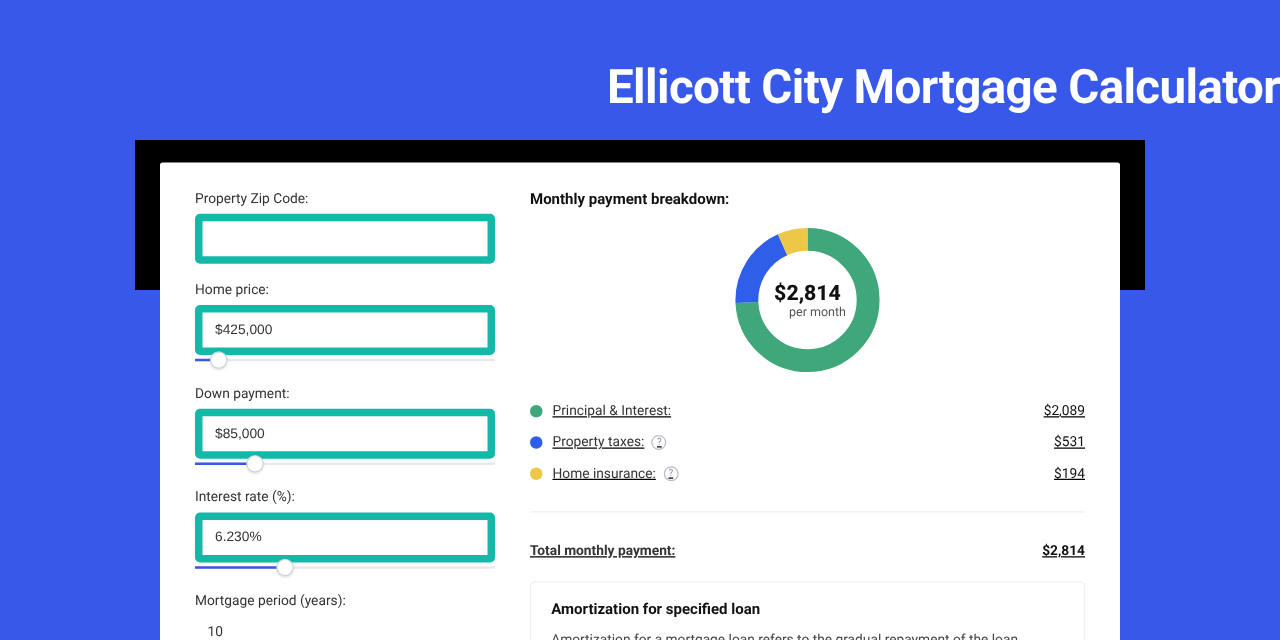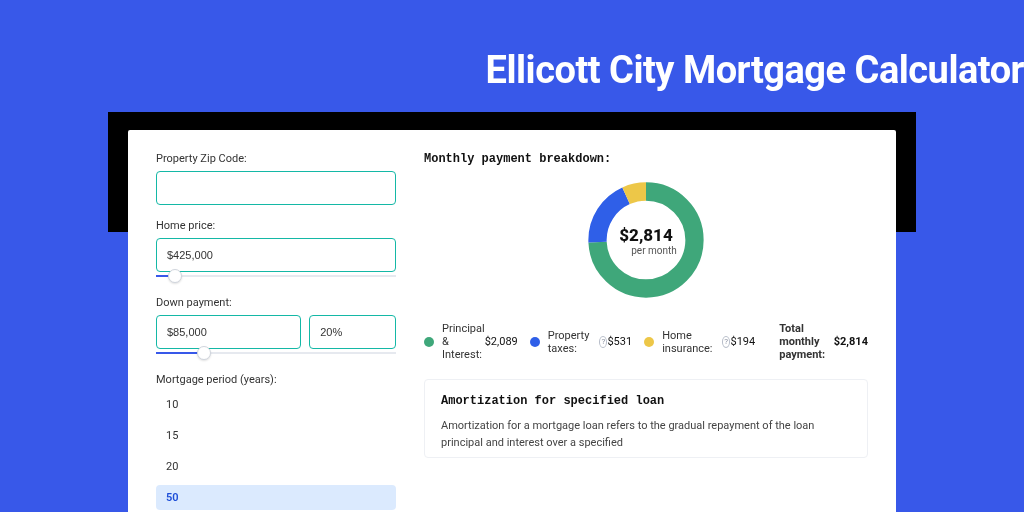--- a/index.html
+++ b/index.html
@@ -5,40 +5,40 @@
   * { box-sizing: border-box; margin: 0; padding: 0; }
   html, body { width: 1024px; height: 512px; overflow: hidden; font-family: -apple-system, BlinkMacSystemFont, "Segoe UI", Roboto, Arial, sans-serif; }
   body { background: #3858e9; }
   .hero { text-align: right; padding: 48px 0 20px; }
   .hero h1 { color: #fff; font-weight: 700; font-size: 38px; letter-spacing: -0.5px; }
   .band { background: #000000; height: 120px; margin: 0 108px; position: relative; }
   .card { position: absolute; top: 18px; left: 20px; right: 20px; background: #fff; border-radius: 2px; padding: 22px 28px 40px; display: flex; gap: 28px; min-height: 420px; }
   .left { width: 240px; flex: 0 0 240px; }
   .right { flex: 1; }
   .label { font-size: 11px; color: #333; margin-bottom: 6px; }
-  .tin { width: 100%; border: 1px solid #14b8a6; border-radius: 4px; height: 34px; padding: 14px 10px; font-size: 11px; color: #333; background: #fff; }
+  .tin { width: 100%; border: 6px solid #14b8a6; border-radius: 4px; height: 34px; padding: 14px 10px; font-size: 11px; color: #333; background: #fff; }
   .field { margin-bottom: 14px; }
   .slider { position: relative; height: 12px; margin-top: -2px; }
   .slider .track { position: absolute; left: 0; right: 0; top: 50%; height: 2px; background: #e6e9ef; transform: translateY(-50%); }
   .slider .fill { position: absolute; left: 0; top: 50%; height: 2px; background: #3858e9; transform: translateY(-50%); }
   .slider .thumb { position: absolute; top: 50%; width: 14px; height: 14px; border-radius: 50%; background: #fff; border: 1px solid #d0d5dd; transform: translate(-50%, -50%); box-shadow: 0 1px 2px rgba(0,0,0,.12); }
   .row { display: flex; gap: 8px; justify-content: flex-end; }
   .row .tin:first-child { flex: 1.9; }
   .row .tin:last-child { flex: 1; }
   .periods { display: flex; gap: 6px; flex-direction: column; }
   .pd { font-size: 11px; padding: 6px 10px; border-radius: 4px; color: #333; cursor: pointer; }
   .pd.active { background: #dbeafe; color: #1d4ed8; font-weight: 600; }
-  .section-title { font-size: 12px; font-weight: 700; color: #111; margin-bottom: 10px; font-family: Liberation Mono, monospace; }
+  .section-title { font-size: 12px; font-weight: 700; color: #111; margin-bottom: 10px; }
   .donut-wrap { display: flex; justify-content: center; margin: 6px 0 18px; }
   .donut { position: relative; width: 128px; height: 128px; }
   .donut svg { width: 128px; height: 128px; transform: rotate(-90deg); }
   .donut .center { position: absolute; inset: 0; display: flex; flex-direction: column; align-items: center; justify-content: center; }
   .donut .center .big { font-size: 17px; font-weight: 800; color: #111; }
   .donut .center .sub { font-size: 10px; color: #555; margin-left: 16px; }
-  .legend { display: flex; flex-direction: row; gap: 12px; margin-top: 6px; }
+  .legend { display: flex; flex-direction: column; gap: 12px; margin-top: 6px; text-decoration: underline; }
   .lg { display: flex; align-items: center; font-size: 11px; color: #333; }
   .dot { width: 10px; height: 10px; border-radius: 50%; margin-right: 8px; flex: 0 0 10px; }
   .lg .name { flex: 1; display: flex; align-items: center; gap: 6px; }
   .lg .val { font-weight: 400; color: #111; }
   .lg.total .name, .lg.total .val { font-weight: 700; }
   .hr { height: 1px; background: #eef0f4; margin: 12px 0; }
   .amort { border: 1px solid #eef0f4; border-radius: 4px; padding: 14px 16px 6px; margin-top: 18px; }
   .amort p { font-size: 11px; color: #444; margin-top: 10px; line-height: 1.5; }
   .info { width: 12px; height: 12px; border-radius: 50%; border: 1px solid #b7bdc9; display: inline-flex; align-items: center; justify-content: center; font-size: 8px; color: #8a90a0; }
 </style>
@@ -66,29 +66,37 @@
           <div class="track"></div>
           <div class="fill" style="width:8%"></div>
           <div class="thumb" style="left:8%"></div>
         </div>
       </div>
 
       <div class="field">
         <div class="label">Down payment:</div>
         <div class="row">
           <input class="tin" value="$85,000" style="">
-          <input class="tin" value="20%" style="">
         </div>
         <div class="slider">
           <div class="track"></div>
           <div class="fill" style="width:20%"></div>
           <div class="thumb" style="left:20%"></div>
         </div>
       </div>
 
+      <div class="field">
+        <div class="label">Interest rate (%):</div>
+        <input class="tin" value="6.230%" style="">
+        <div class="slider">
+          <div class="track"></div>
+          <div class="fill" style="width:30%"></div>
+          <div class="thumb" style="left:30%"></div>
+        </div>
+      </div>
 
       <div class="field">
         <div class="label">Mortgage period (years):</div>
         <div class="periods" id="period-opts">
             <div class="pd">10</div>
             <div class="pd">15</div>
             <div class="pd">20</div>
             <div class="pd active">50</div>
           </div>
       </div>

